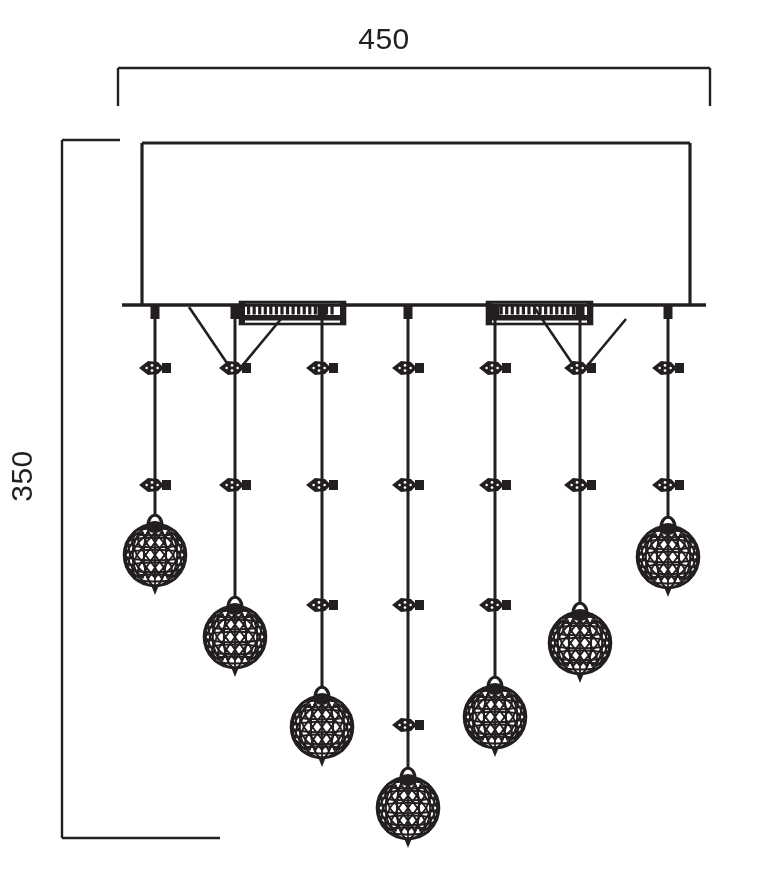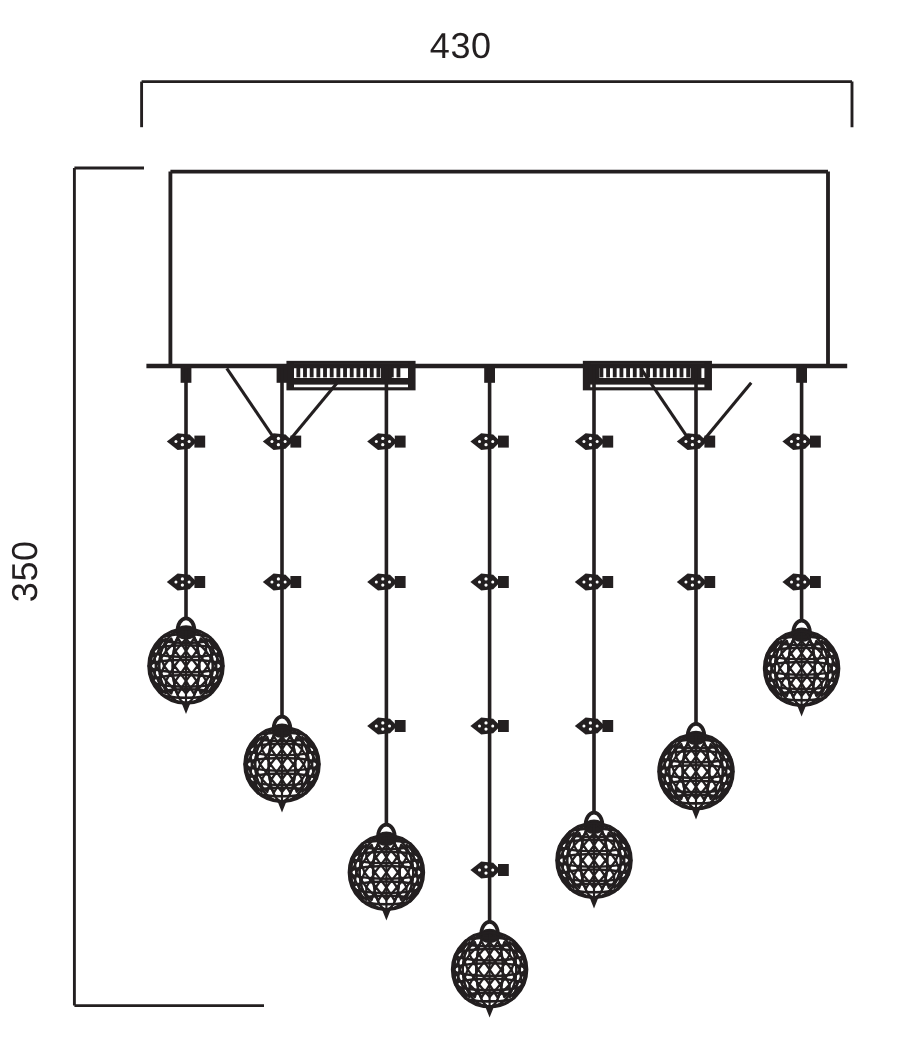--- a/index.html
+++ b/index.html
@@ -345,17 +345,17 @@
           <ellipse cx="668" cy="557" rx="22.32" ry="31" fill="none" stroke="#231f20" stroke-width="1.8"></ellipse>
           <ellipse cx="668" cy="557" rx="11.16" ry="31" fill="none" stroke="#231f20" stroke-width="1.8"></ellipse>
           <line x1="668" y1="526" x2="668" y2="588" stroke="#231f20" stroke-width="1.8"></line>
           <ellipse cx="668" cy="557" rx="11.16" ry="31" fill="none" stroke="#231f20" stroke-width="1.8"></ellipse>
           <ellipse cx="668" cy="557" rx="22.32" ry="31" fill="none" stroke="#231f20" stroke-width="1.8"></ellipse>
           <path d="M 664 587 L 668 597 L 672 587 Z" fill="#231f20"></path>
         </g>
       </g>
   </svg>
 
-  <div class="dim-text" id="dim-width-label">430</div>
+  <div class="dim-text" id="dim-width-label">450</div>
 
   <div class="dim-text" id="dim-height-label">350</div>
 
 </div>
 
 </body></html>

